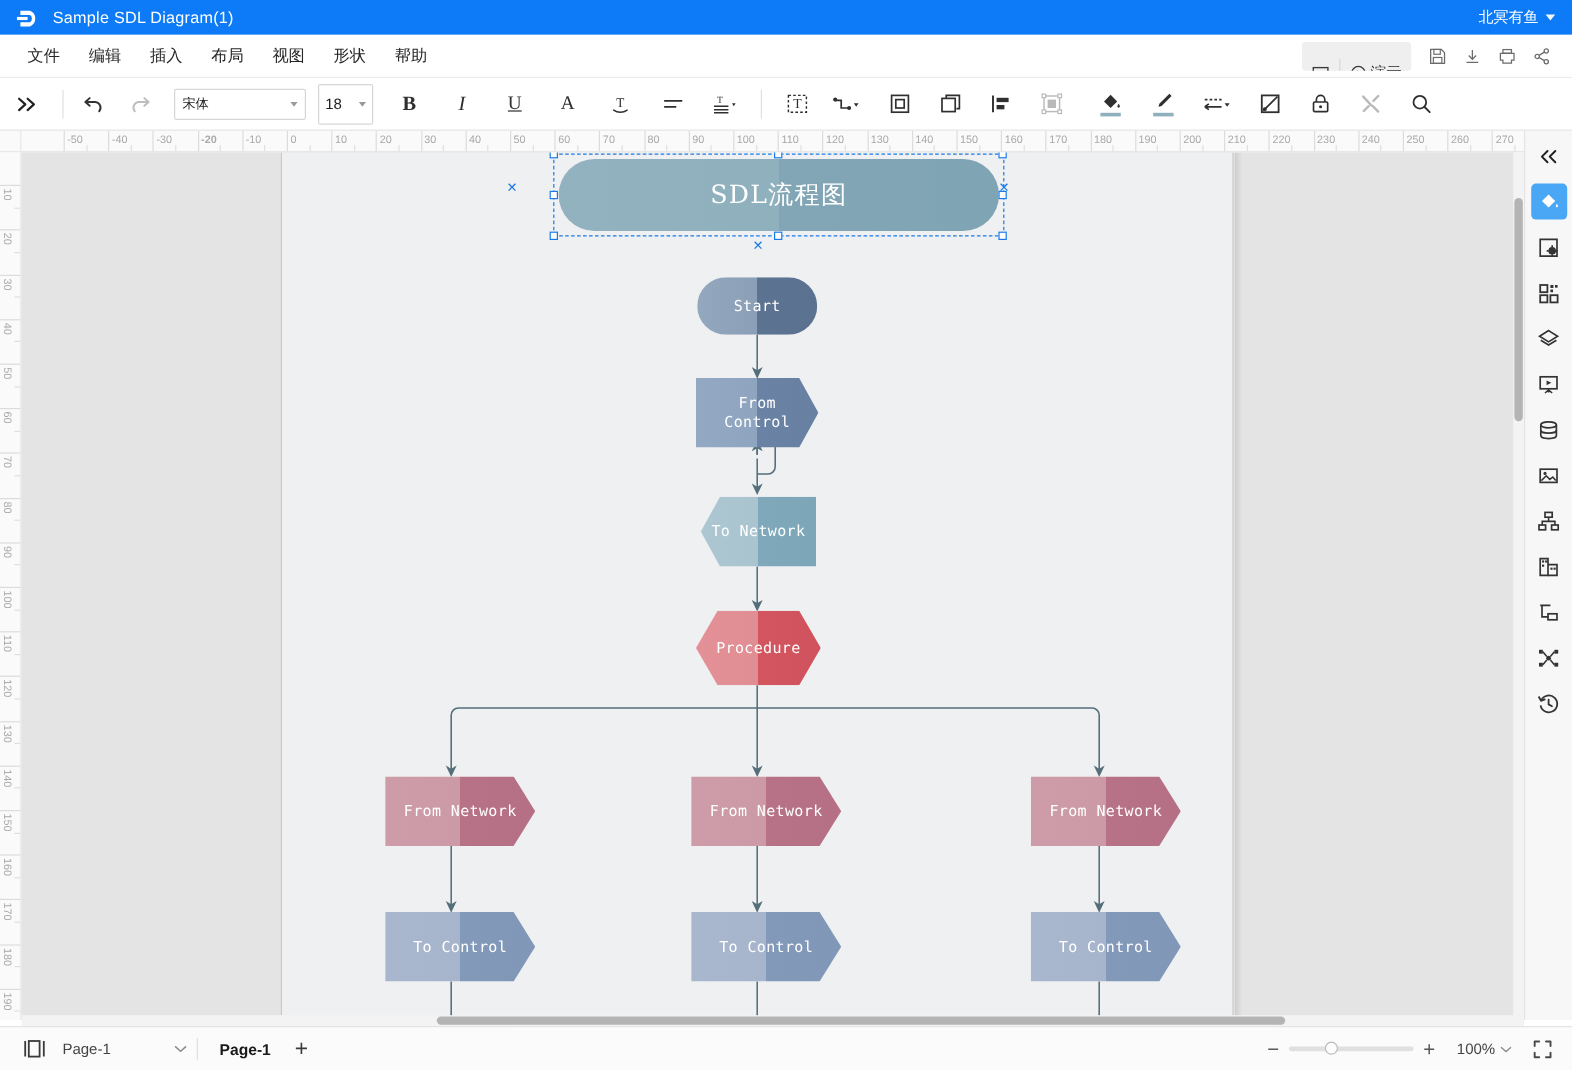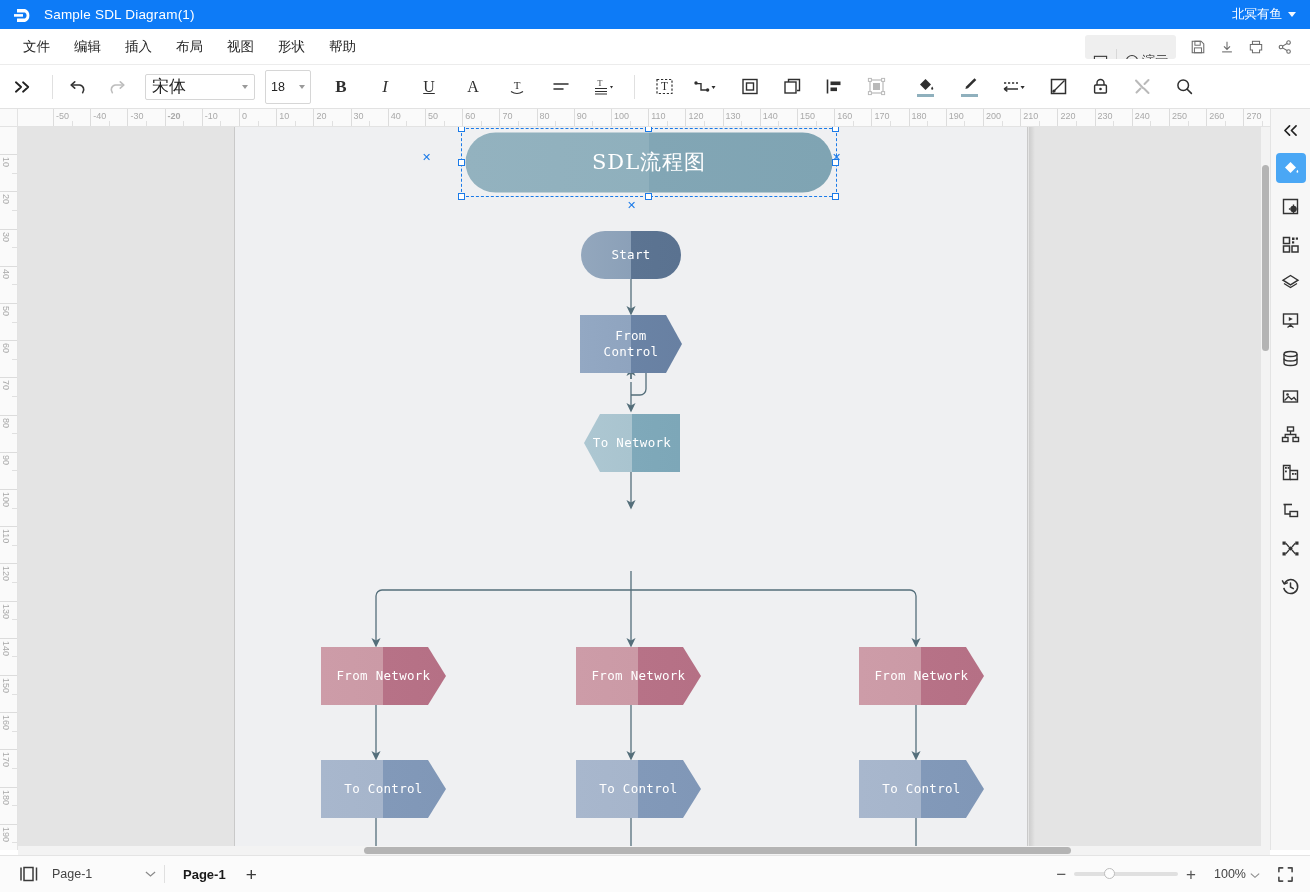--- a/index.html
+++ b/index.html
@@ -57,21 +57,21 @@
   }
   .expand-btn { width: 46px; height: 44px; display:flex; align-items:center; justify-content:center;
      font-size: 19px; color: #2b2b2b; font-weight: bold; }
   .tb-sep { width: 1px; height: 24px; background: #e0e0e0; margin: 0 6px; }
   .tb-btn { width: 28px; height: 28px; display: flex; align-items: center; justify-content: center; margin: 0 5px; }
   .tb-btn.disabled { opacity: .33; }
   .font-select {
     width: 110px; height: 26px; border: 1px solid #d6d6d6; border-radius: 2px;
     display: flex; align-items: center; padding: 0 6px; margin-left: 10px; background: #fff;
   }
-  .font-select .val { font-size: 17px; color: #222; flex: 1; }
+  .font-select .val { font-size: 11px; color: #222; flex: 1; }
   .size-select {
     width: 46px; height: 26px; border: 1px solid #d6d6d6; border-radius: 2px;
     display: flex; align-items: center; padding: 16px 5px; margin-left: 10px; background: #fff;
   }
   .size-select .val { font-size: 12.5px; color: #222; flex: 1; }
   .caret-sm { width: 0; height: 0; border-left: 3.5px solid transparent; border-right: 3.5px solid transparent;
      border-top: 4.5px solid #9a9a9a; }
 
   
   .ruler-corner { position:absolute; top:109px; left:0; width:18px; height:18px; background:#fafafa; border-right:1px solid #e3e3e3; border-bottom:1px solid #e3e3e3;}
@@ -648,20 +648,34 @@
           <stop offset="50%" stop-color="#6a83a5"></stop>
               <stop offset="100%" stop-color="#6880a2"></stop>
             </linearGradient>
           </defs>
         <path d="M0 0 H86 L102 29 L86 58 H0 Z" fill="url(#gFC)"></path>
       </svg>
       <span class="lbl" style="white-space:pre-line">From
 Control</span>
     </div>
 
+    <div class="shape" style="left:562px;top:382px;width:104px;height:62px">
+      <svg width="104" height="62" viewBox="0 0 104 62" preserveAspectRatio="none">
+        <defs>
+            <linearGradient id="gPR" x1="0" y1="0" x2="1" y2="0">
+          <stop offset="0%" stop-color="#e39096"></stop>
+              <stop offset="50%" stop-color="#e08d93"></stop>
+          <stop offset="50%" stop-color="#d2555f"></stop>
+              <stop offset="100%" stop-color="#cf525c"></stop>
+            </linearGradient>
+          </defs>
+        <path d="M18 0 H86 L104 31 L86 62 H18 L0 31 Z" fill="url(#gPR)"></path>
+      </svg>
+      <span class="lbl">Procedure</span>
+    </div>
 
     <div class="shape" style="left:303px;top:520px;width:125px;height:58px">
       <svg width="125" height="58" viewBox="0 0 125 58" preserveAspectRatio="none">
         <defs>
             <linearGradient id="gFN" x1="0" y1="0" x2="1" y2="0">
           <stop offset="0%" stop-color="#cd9ca8"></stop>
               <stop offset="50%" stop-color="#cb9aa6"></stop>
           <stop offset="50%" stop-color="#b77287"></stop>
               <stop offset="100%" stop-color="#b57085"></stop>
             </linearGradient>

